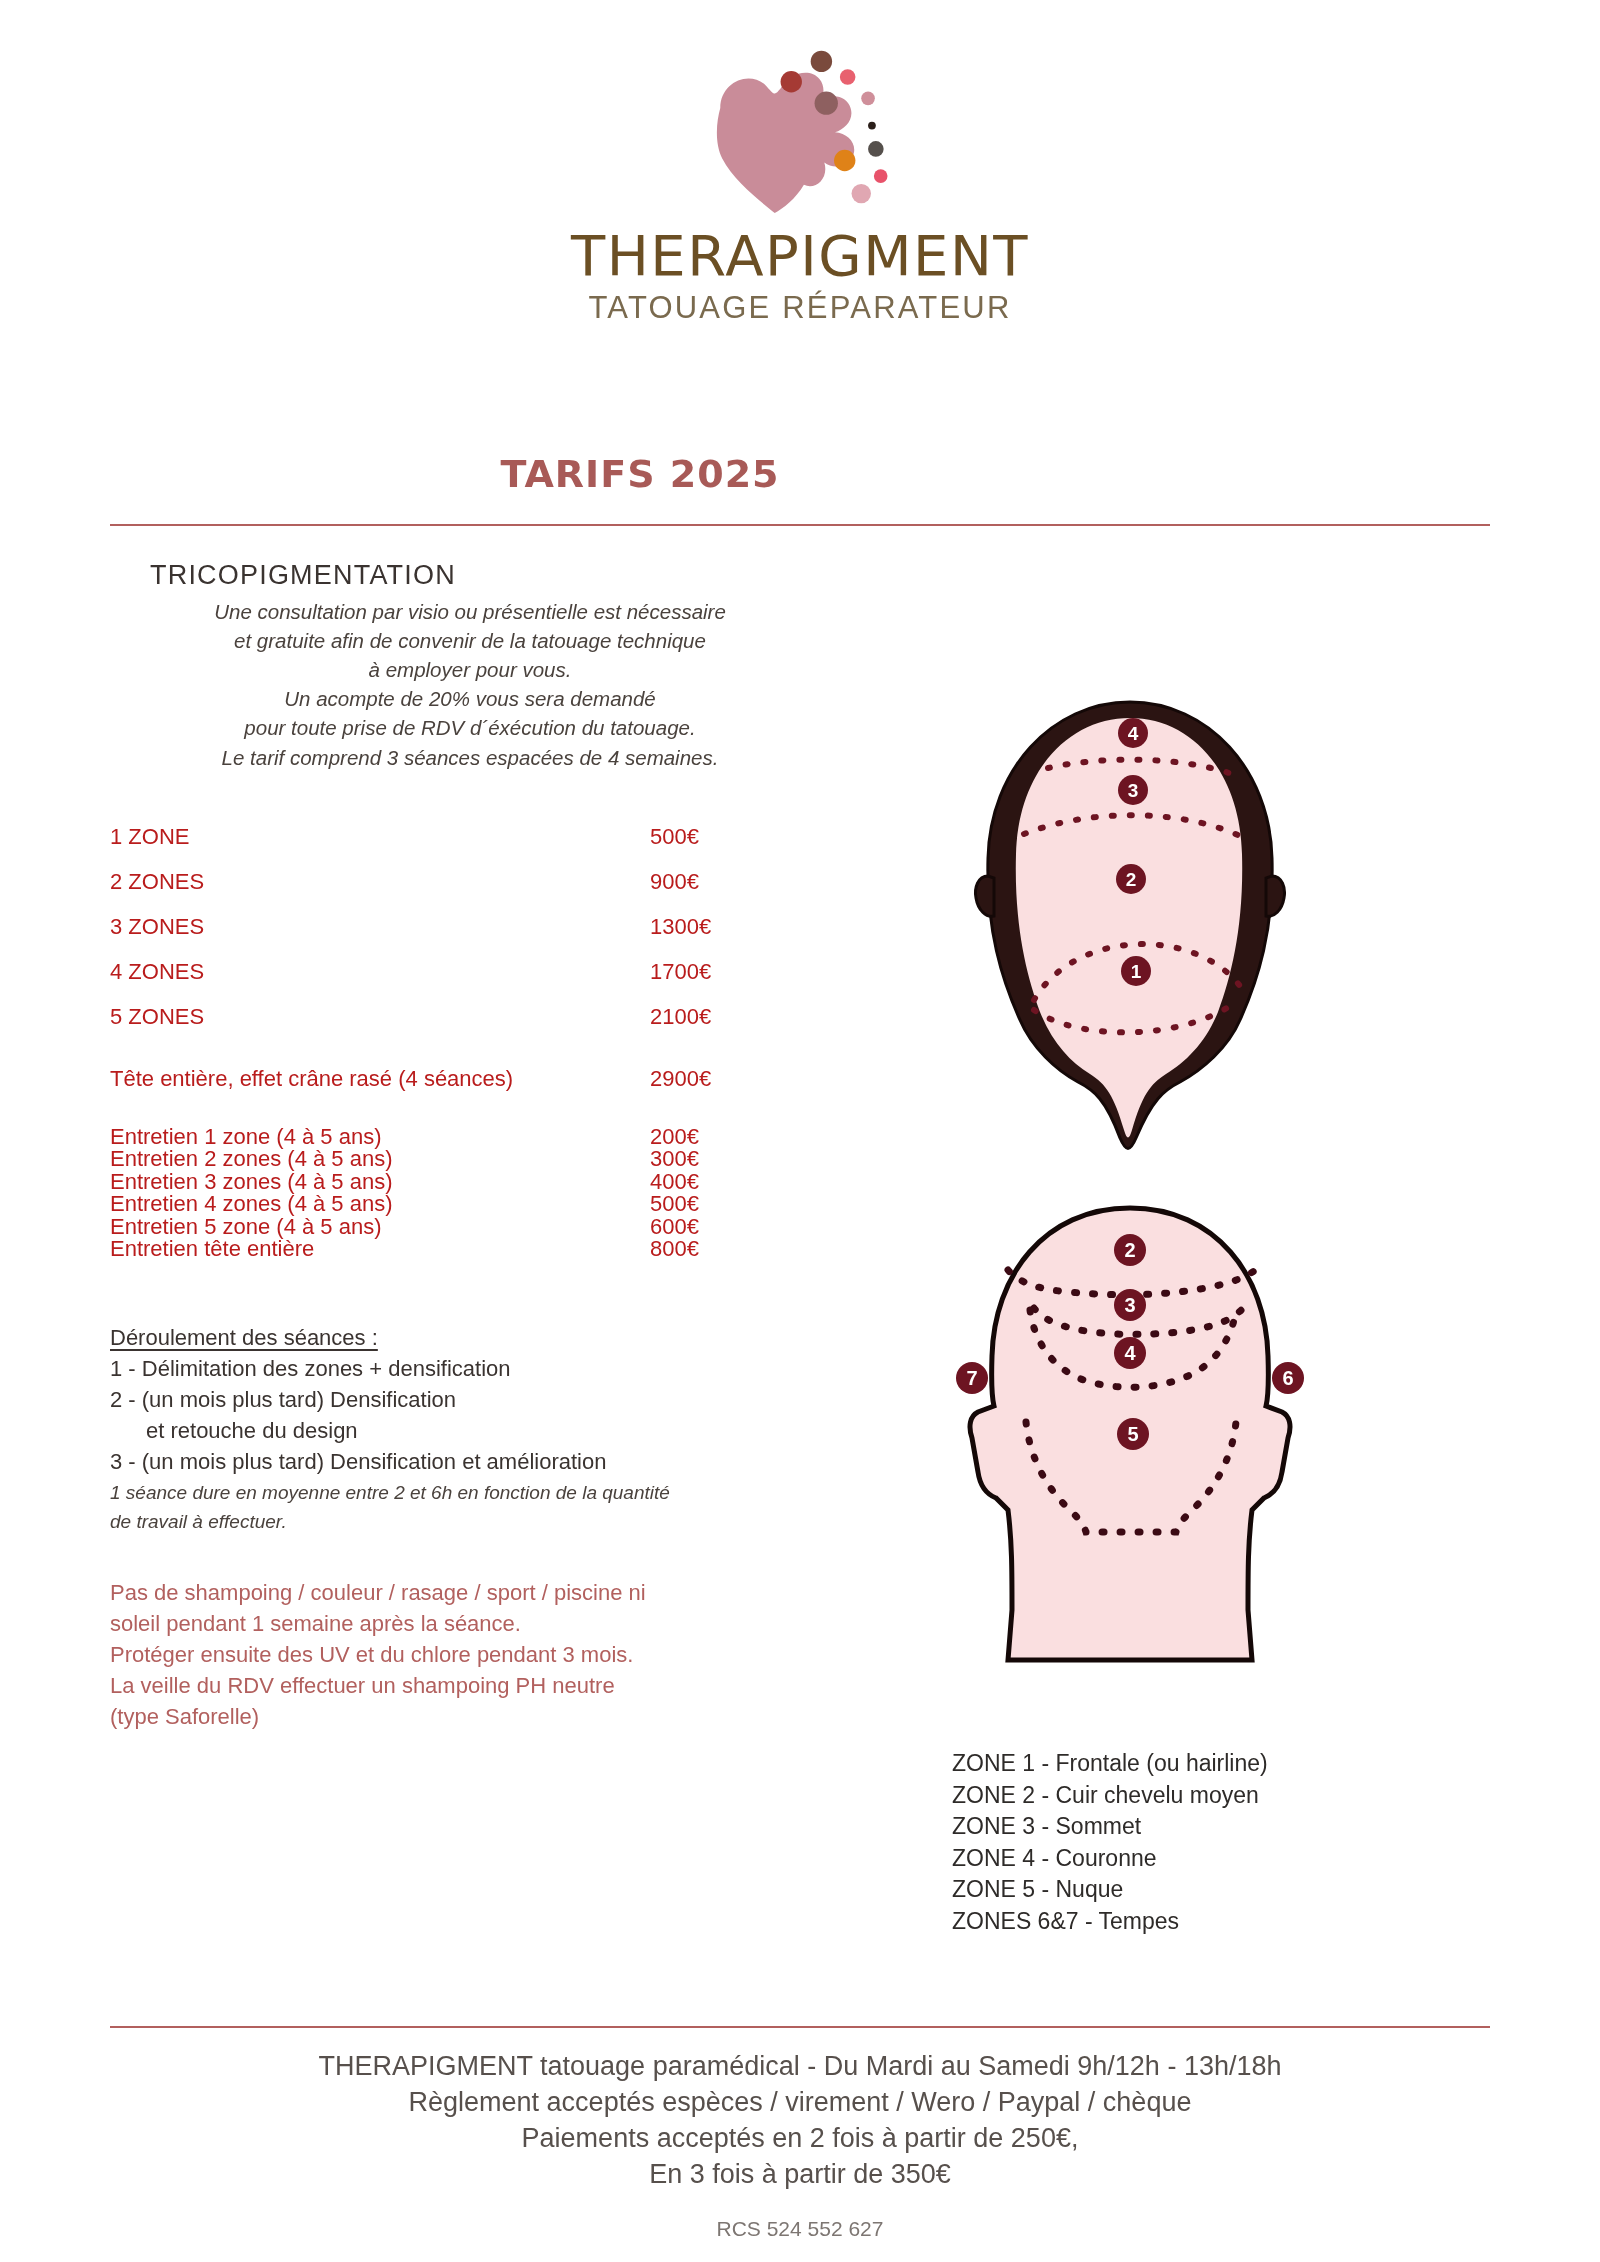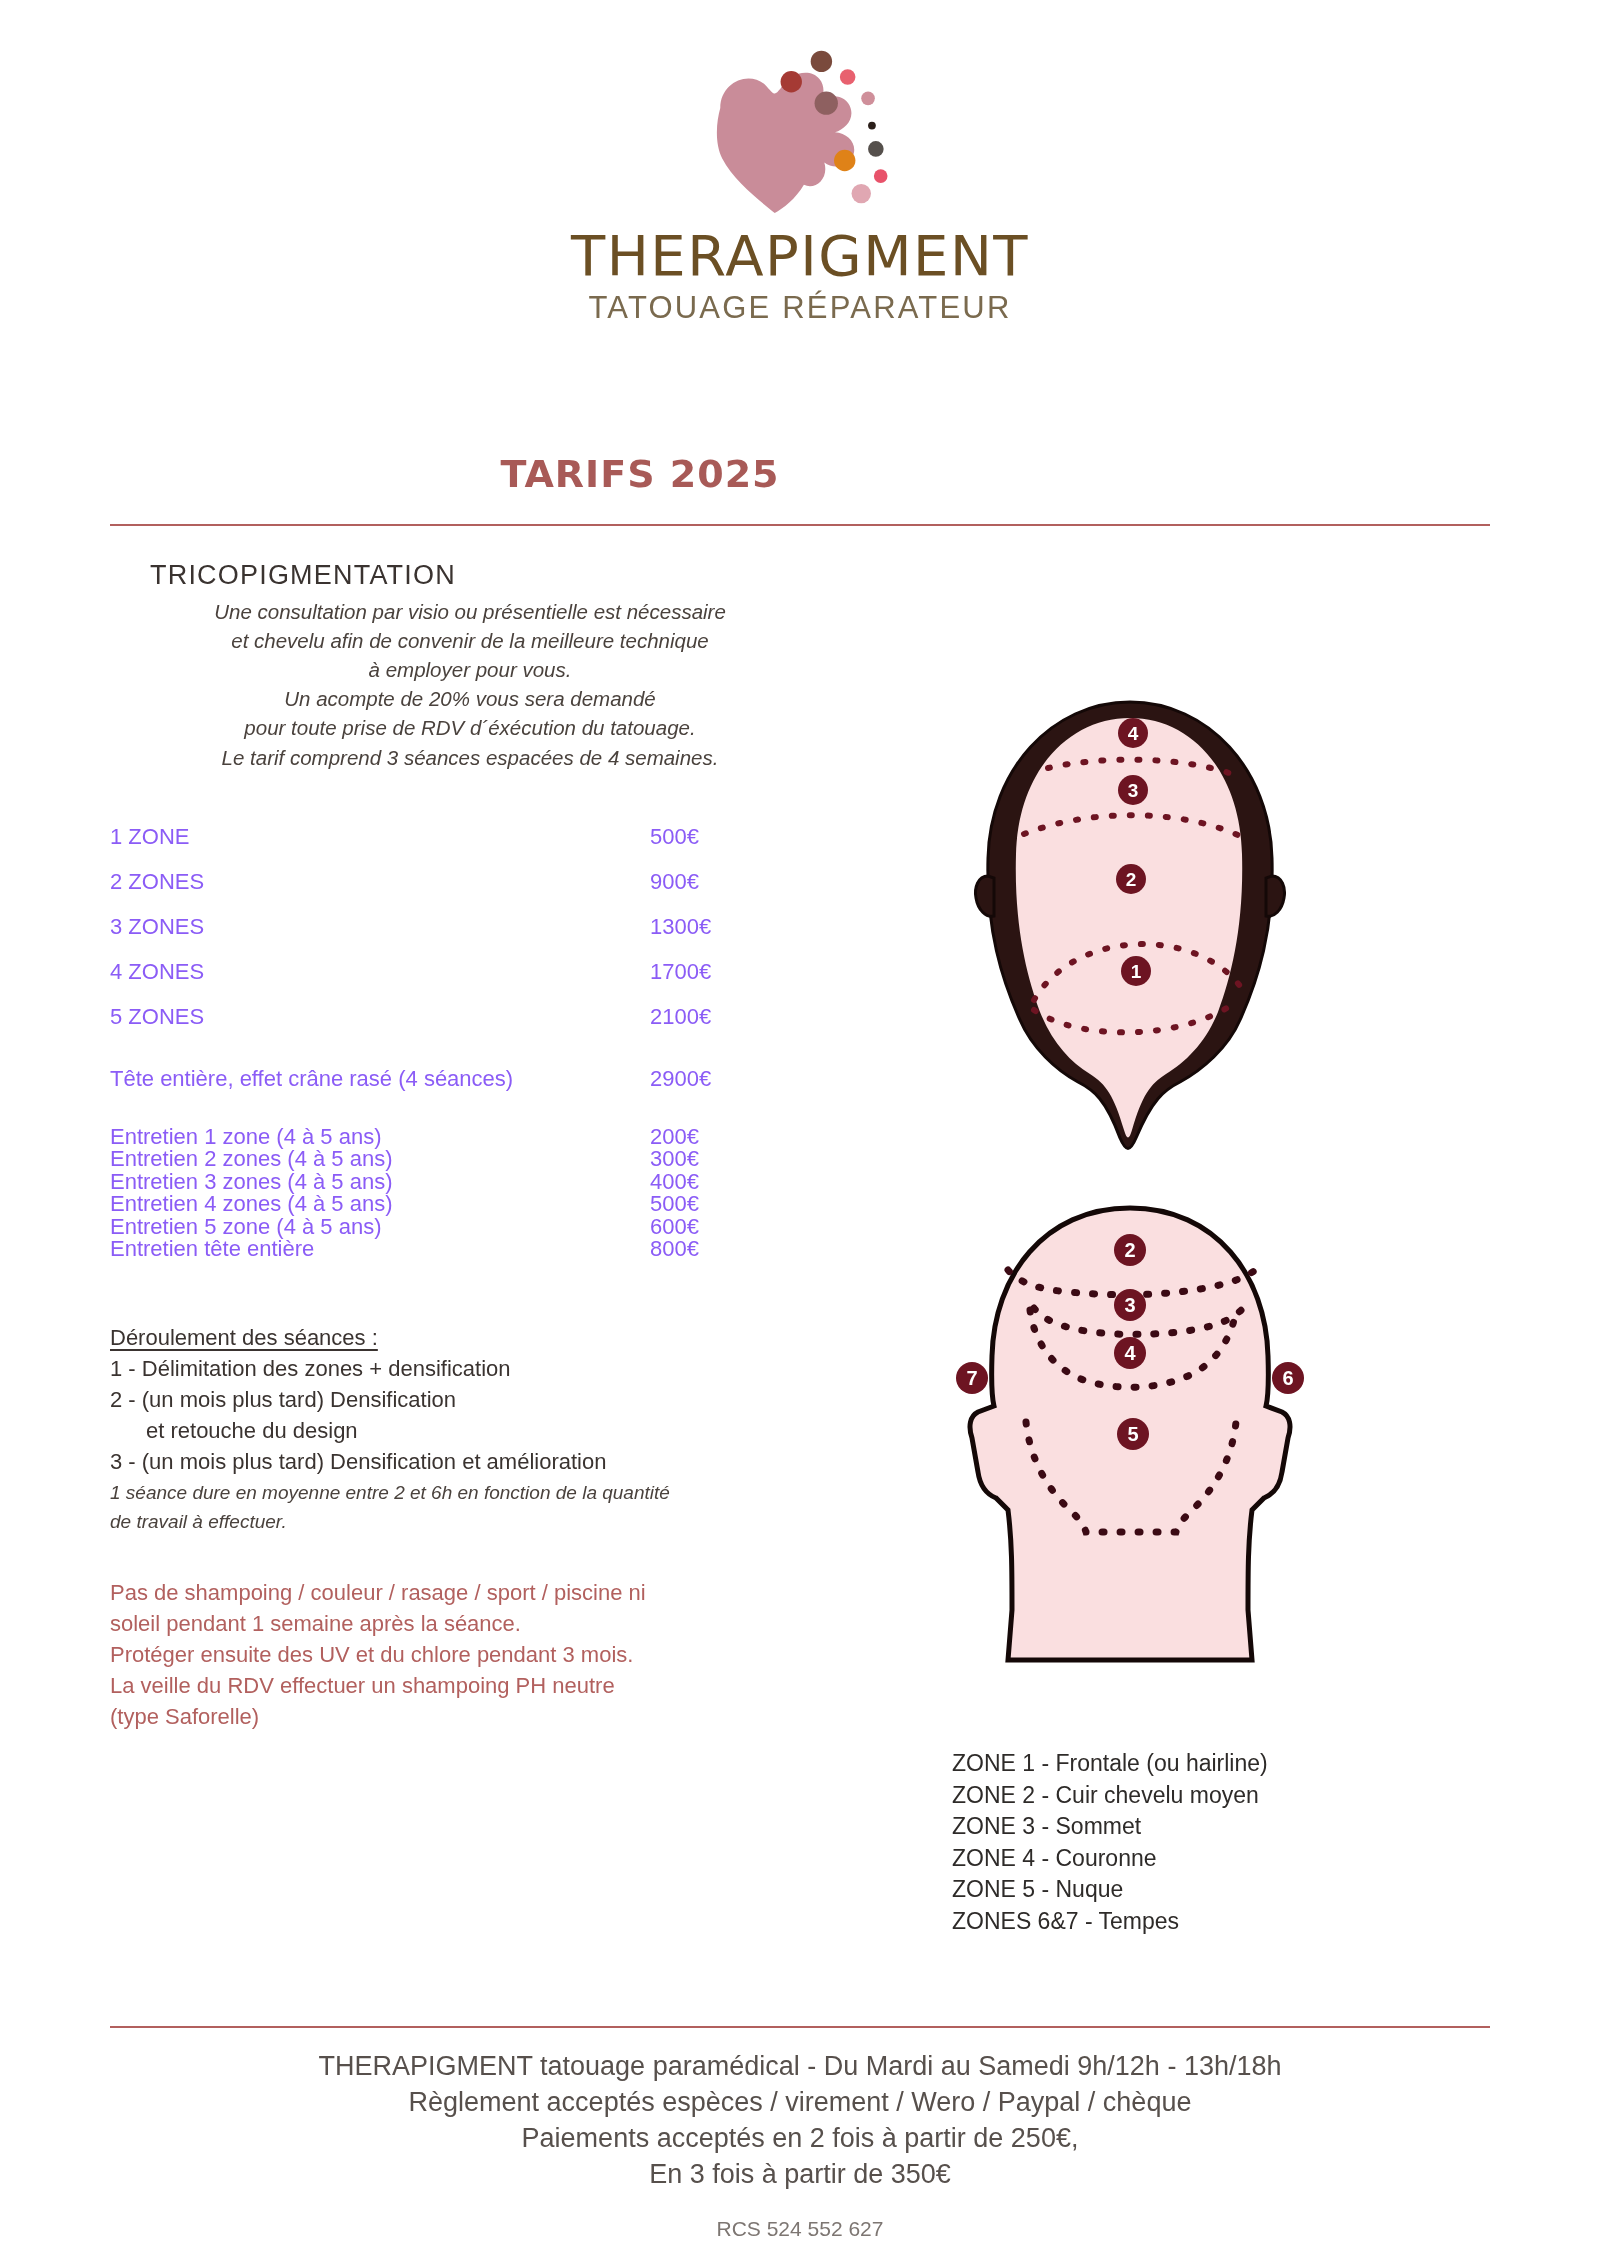--- a/index.html
+++ b/index.html
@@ -93,21 +93,21 @@
     padding-left: 30px;
   }
 
   
   .price-table {
     width: 100%;
     border-collapse: collapse;
   }
   .price-table td {
     font-size: 22px;
-    color: #8b5cf6;
+    color: #b91c1c;
     padding: 0;
     vertical-align: top;
   }
   .price-table td.amount {
     width: 150px;
     text-align: left;
     padding-left: 20px;
   }
 
   #zones-table { margin-top: 42px; }
@@ -220,21 +220,21 @@
 
 <div id="doc-title">TARIFS 2025</div>
 <div class="rule" id="rule-top"></div>
 <div class="rule" id="rule-bottom"></div>
 
 <div id="left-col">
 
   <div id="section-heading">TRICOPIGMENTATION</div>
   <div id="intro-lines">
       <div>Une consultation par visio ou présentielle est nécessaire</div>
-      <div>et chevelu afin de convenir de la meilleure technique</div>
+      <div>et gratuite afin de convenir de la tatouage technique</div>
       <div>à employer pour vous.</div>
       <div>Un acompte de 20% vous sera demandé</div>
       <div>pour toute prise de RDV d´éxécution du tatouage.</div>
       <div>Le tarif comprend 3 séances espacées de 4 semaines.</div>
     </div>
 
   <table class="price-table" id="zones-table">
     <tbody>
         <tr>
           <td class="label">1 ZONE</td>

